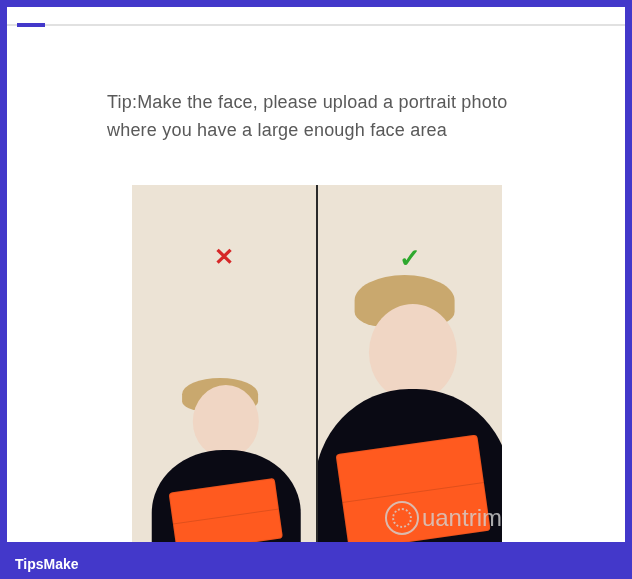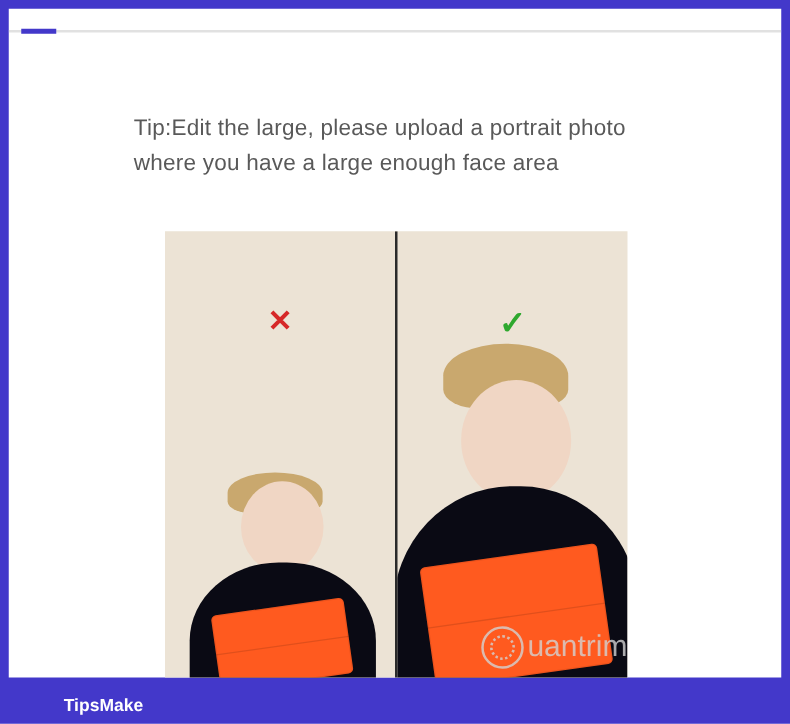--- a/index.html
+++ b/index.html
@@ -212,39 +212,38 @@
   }
   .footer {
     position: absolute;
     bottom: 0;
     left: 7px;
     right: 7px;
     height: 30px;
     display: flex;
     align-items: center;
     padding-left: 8px;
-    margin-left: 36px;
   }
   .footer-text {
     color: #fff;
     font-weight: bold;
     font-size: 14px;
   }
 </style>
 </head>
 <body>
 
 <div class="window">
   <div class="progress-bar">
     <div class="progress-track"></div>
     <div class="progress-fill"></div>
   </div>
 
   <div class="content">
-    <p class="tip-text">Tip:Edit the large, please upload a portrait photo where you have a large enough face area</p>
+    <p class="tip-text">Tip:Make the face, please upload a portrait photo where you have a large enough face area</p>
 
     <div class="illustration-wrap">
       <div class="illustration">
 
         <div class="panel panel-left">
           <span class="mark mark-x">✕</span>
           <div class="person-small">
             <div class="figure-hair"></div>
             <div class="figure-hair-top"></div>
             <div class="figure-head"></div>

